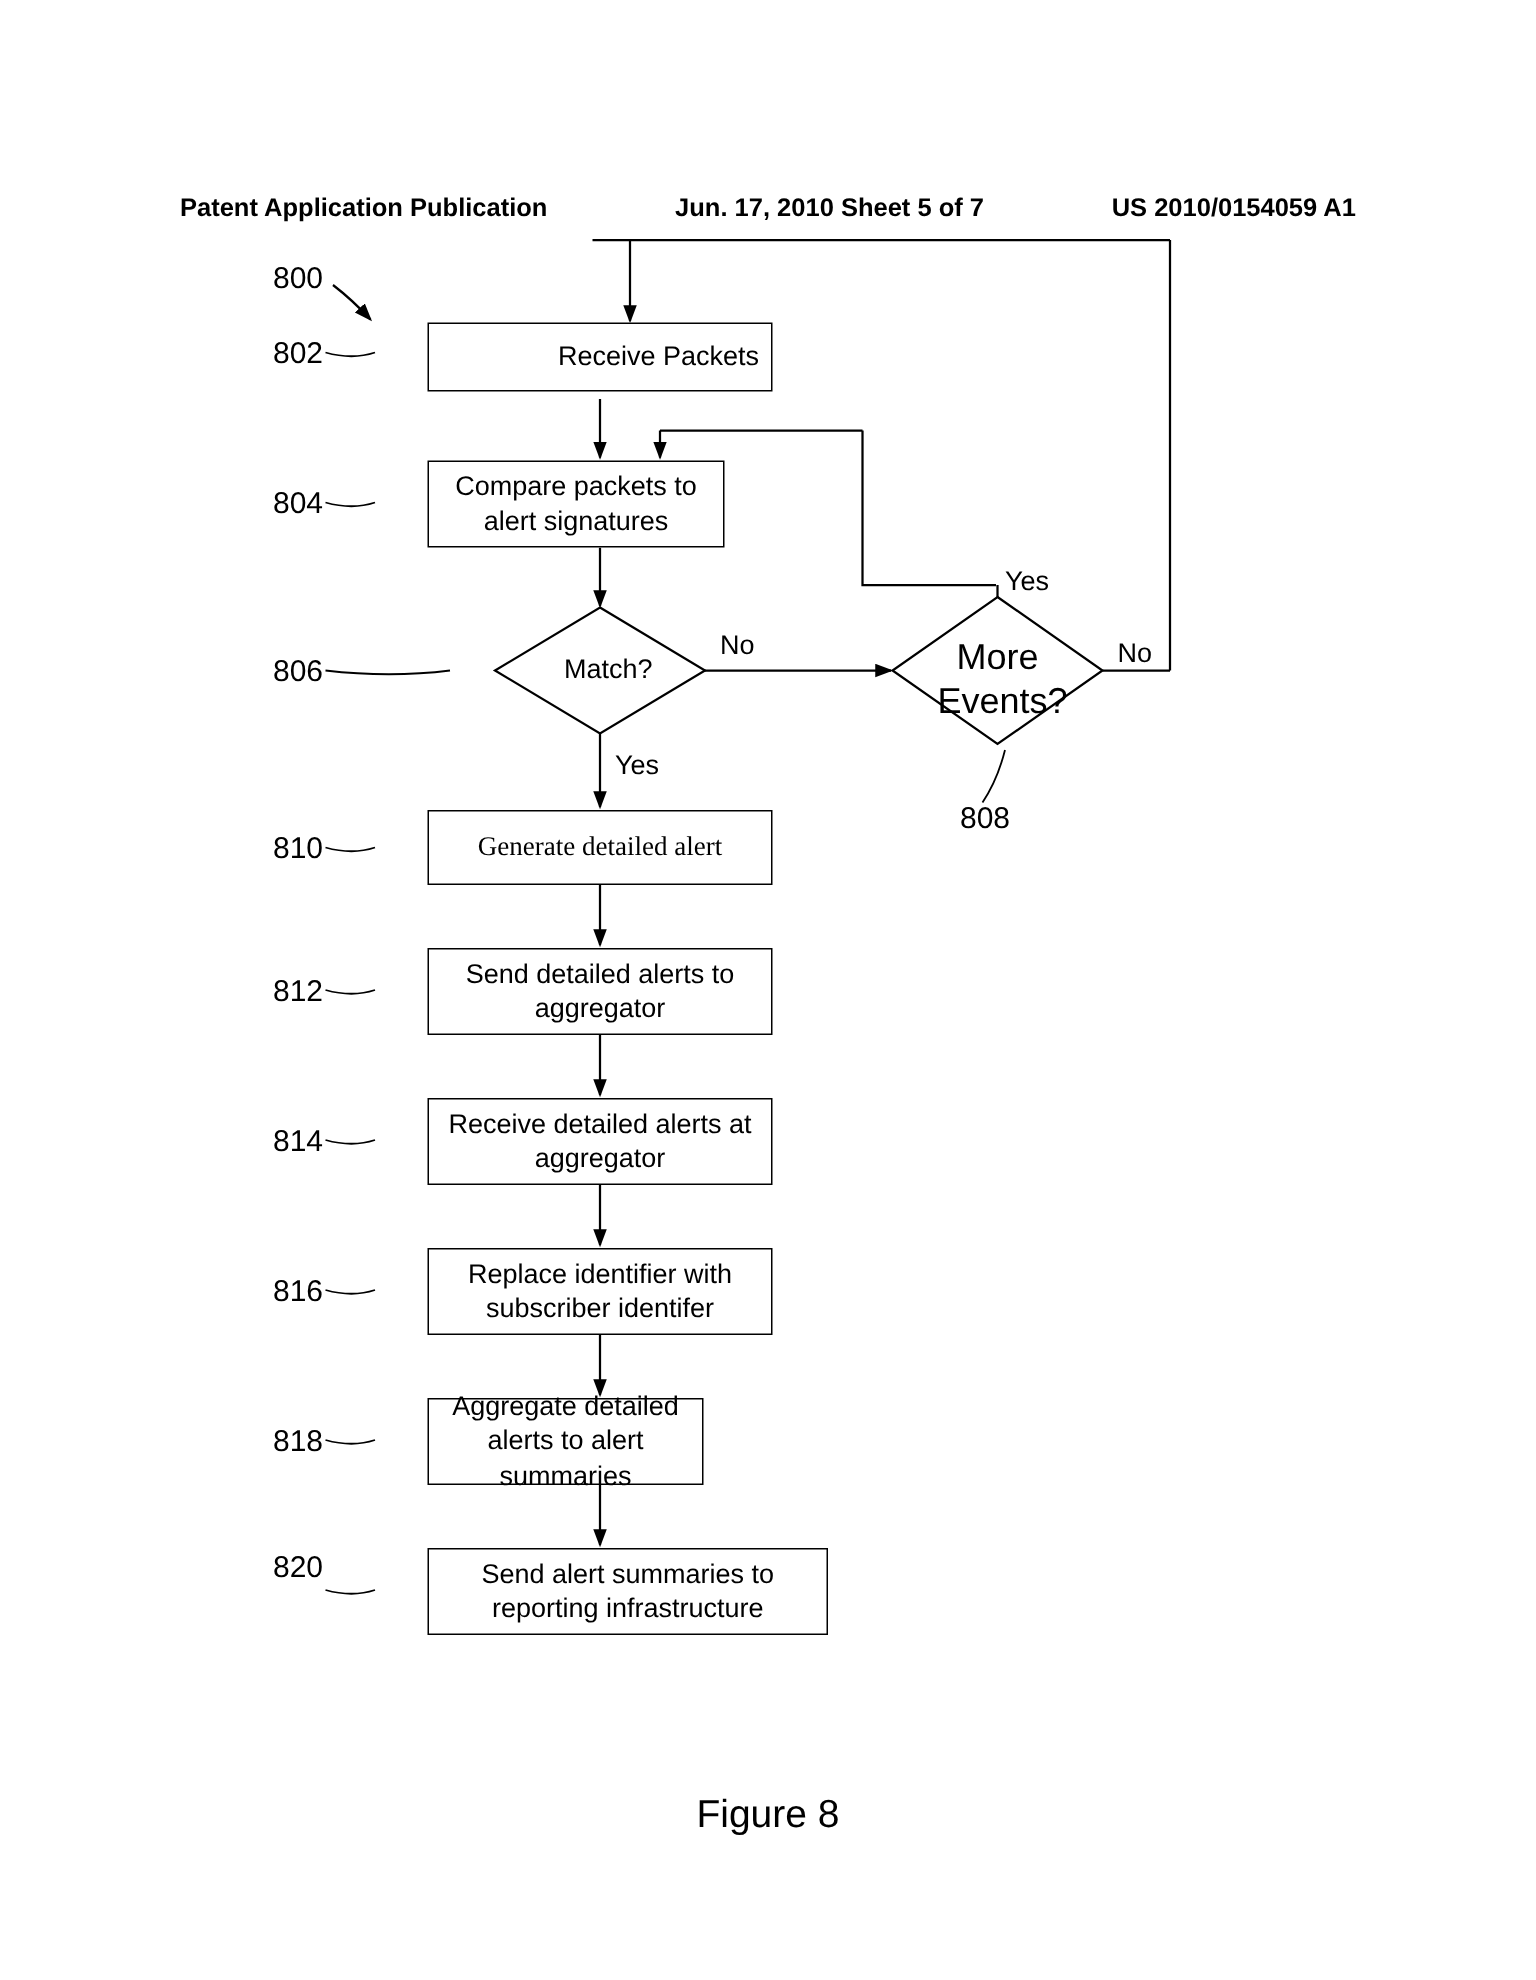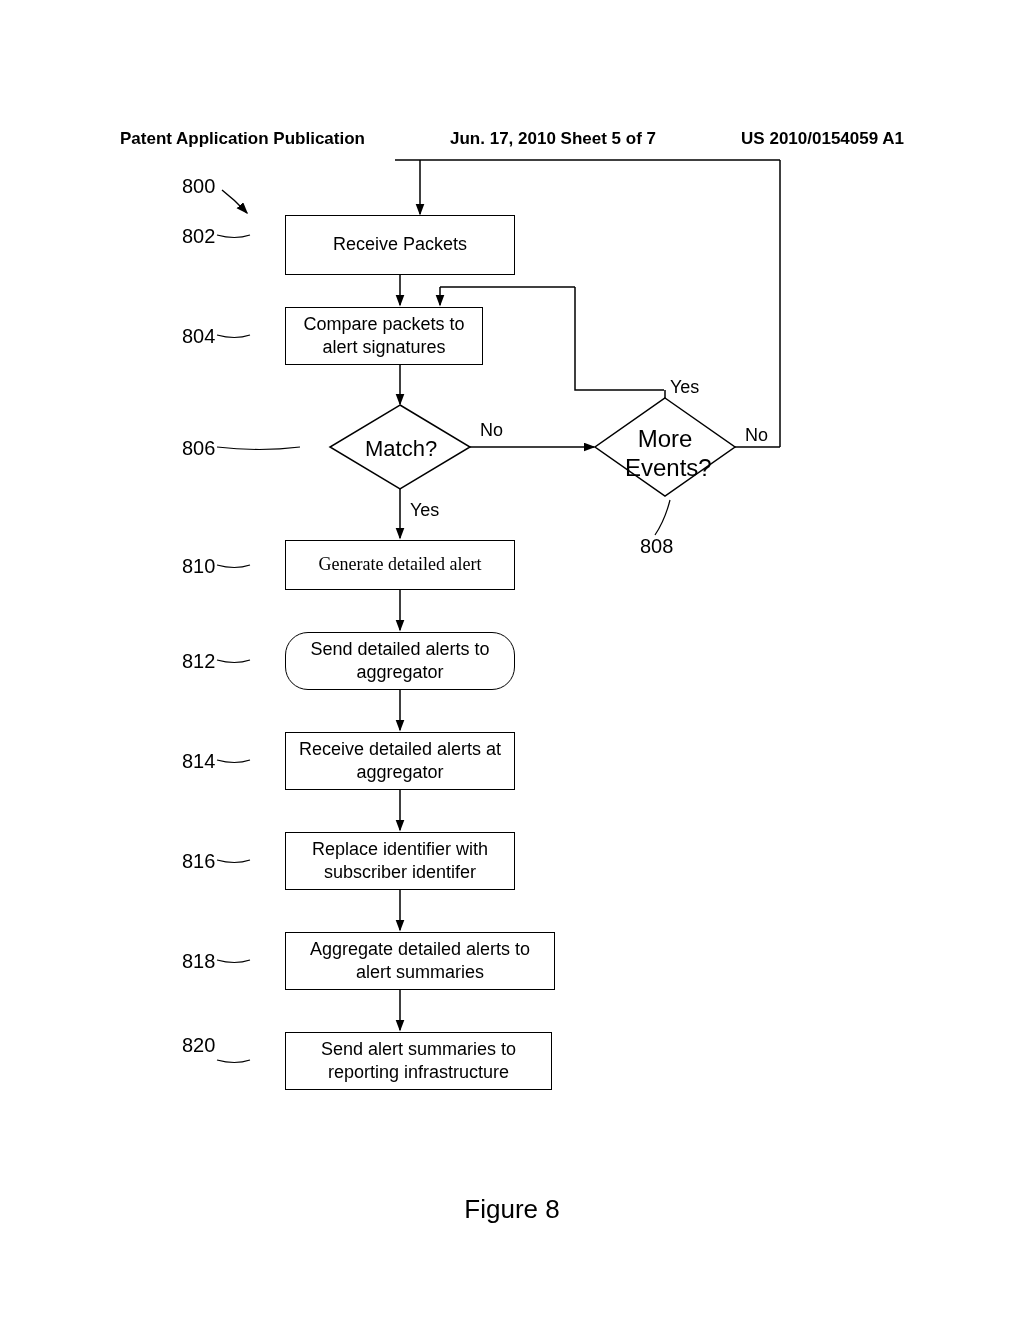--- a/index.html
+++ b/index.html
@@ -128,49 +128,49 @@
   <path d="M 217 307 Q 260 312 300 307" stroke="#000" stroke-width="1.2" fill="none"></path>
   <path d="M 655 395 Q 665 380 670 360" stroke="#000" stroke-width="1.2" fill="none"></path>
   <path d="M 217 425 Q 235 430 250 425" stroke="#000" stroke-width="1.2" fill="none"></path>
   <path d="M 217 520 Q 235 525 250 520" stroke="#000" stroke-width="1.2" fill="none"></path>
   <path d="M 217 620 Q 235 625 250 620" stroke="#000" stroke-width="1.2" fill="none"></path>
   <path d="M 217 720 Q 235 725 250 720" stroke="#000" stroke-width="1.2" fill="none"></path>
   <path d="M 217 820 Q 235 825 250 820" stroke="#000" stroke-width="1.2" fill="none"></path>
   <path d="M 217 920 Q 235 925 250 920" stroke="#000" stroke-width="1.2" fill="none"></path>
 </svg>
 
-<div class="box" style="left:285px; top:75px; width:230px; height:60px;">
+<div class="box" style="left:285px; top:75px; width:230px; height:46px;justify-content:flex-end;">
       <span>Receive Packets</span>
     </div>
 
 <div class="box" style="left:285px; top:167px; width:198px; height:58px;">
       <span>Compare packets to alert signatures</span>
     </div>
 
-<div style="position:absolute; left:365px; top:296px; width:70px; text-align:right; font-size:22px;"><span>Match?</span></div>
+<div style="position:absolute; left:365px; top:296px; width:70px; text-align:right; font-size:18px;"><span>Match?</span></div>
 
 <div style="position:absolute; left:625px; top:285px; width:80px; text-align:center; font-size:24px; line-height:1.2;"><span>More Events?</span></div>
 
 <div class="box" style="left:285px; top:400px; width:230px; height:50px;font-family:Liberation Serif, serif;">
       <span>Generate detailed alert</span>
     </div>
 
-<div class="box" style="left:285px; top:492px; width:230px; height:58px;border-radius:23px;">
+<div class="box" style="left:285px; top:492px; width:230px; height:58px;">
       <span>Send detailed alerts to aggregator</span>
     </div>
 
 <div class="box" style="left:285px; top:592px; width:230px; height:58px;">
       <span>Receive detailed alerts at aggregator</span>
     </div>
 
 <div class="box" style="left:285px; top:692px; width:230px; height:58px;">
       <span>Replace identifier with subscriber identifer</span>
     </div>
 
-<div class="box" style="left:285px; top:792px; width:270px; height:58px;">
+<div class="box" style="left:285px; top:792px; width:184px; height:58px;">
       <span>Aggregate detailed alerts to alert summaries</span>
     </div>
 
 <div class="box" style="left:285px; top:892px; width:267px; height:58px;">
       <span>Send alert summaries to reporting infrastructure</span>
     </div>
 
 <div class="refnum" style="left:182px; top:35px;">800</div>
 <div class="refnum" style="left:182px; top:85px;">802</div>
 <div class="refnum" style="left:182px; top:185px;text-align:center;">804</div>

